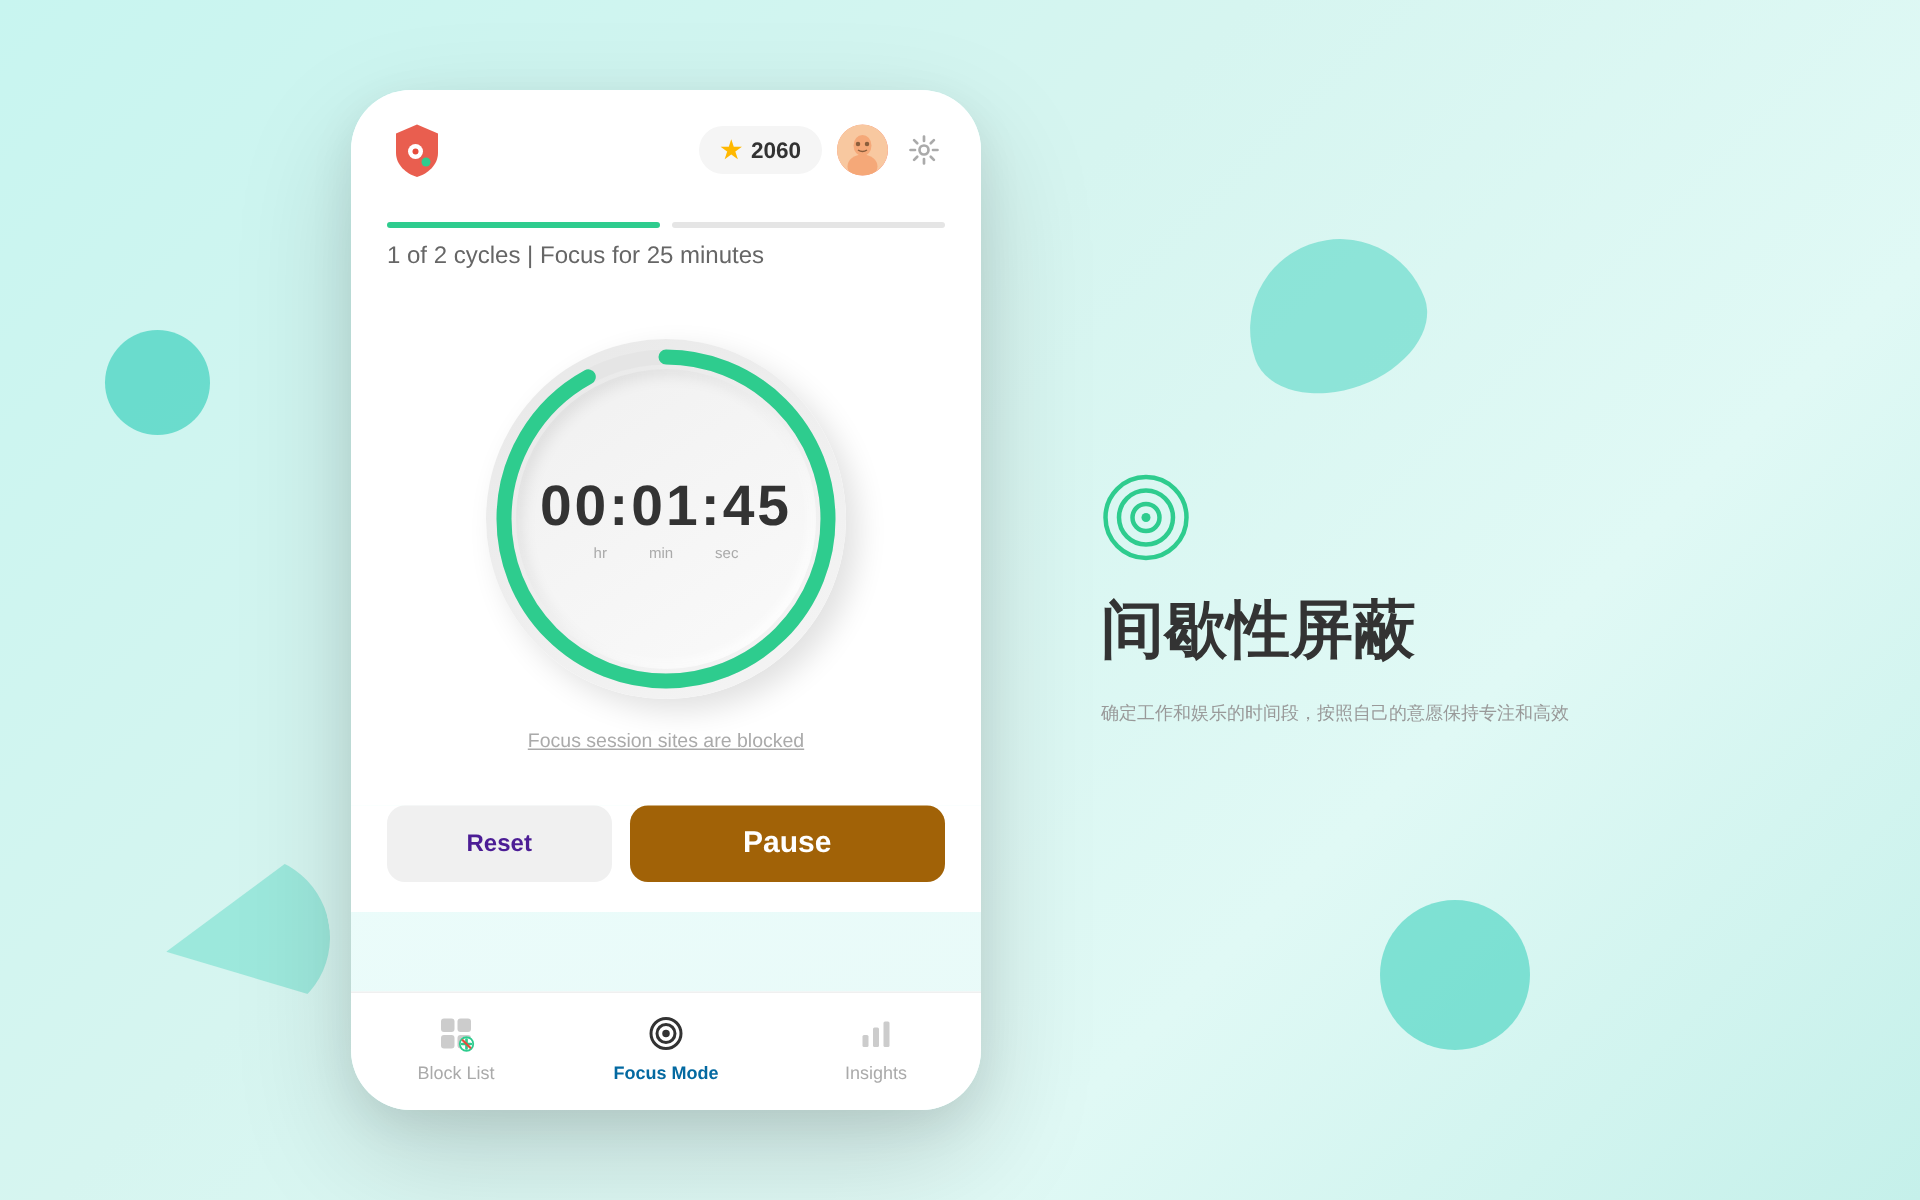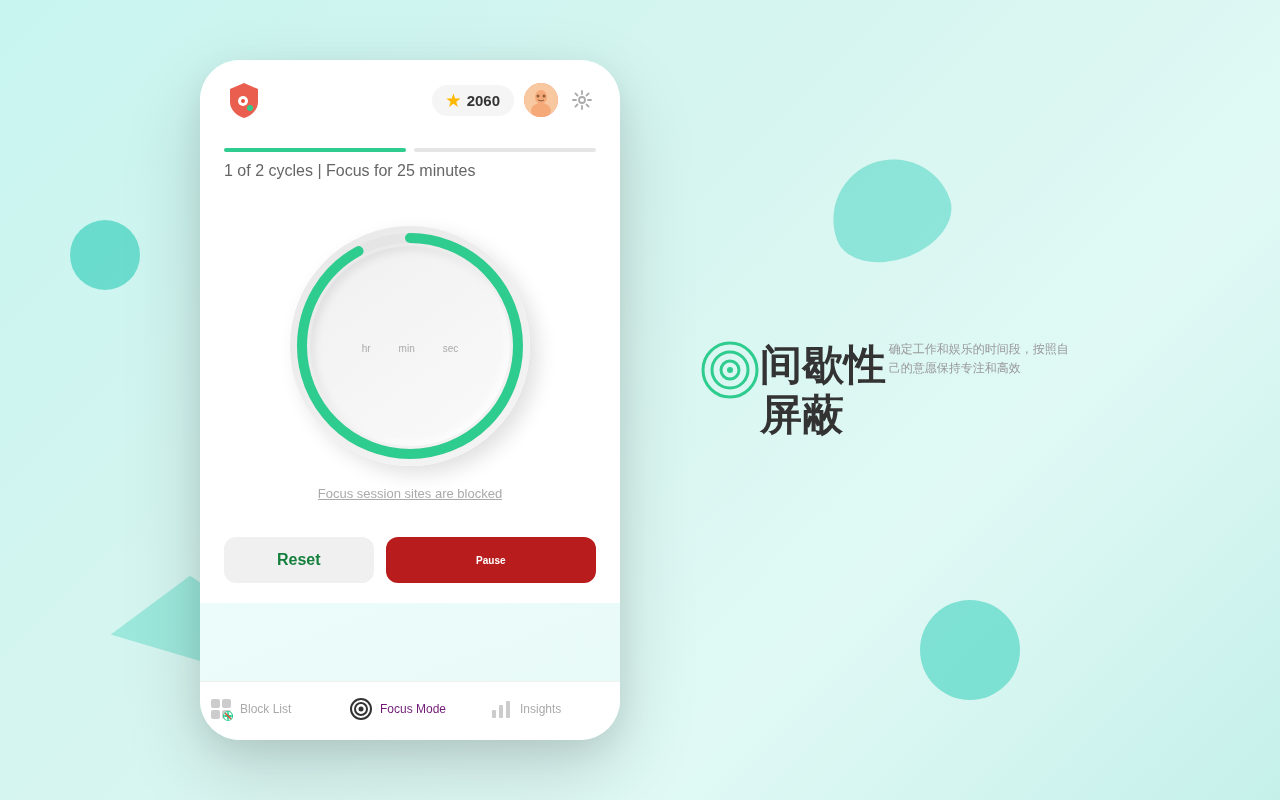--- a/index.html
+++ b/index.html
@@ -260,60 +260,60 @@
     }
 
     .btn-reset {
       flex: 1;
       padding: 14px;
       background: #f0f0f0;
       border: none;
       border-radius: 12px;
       font-size: 16px;
       font-weight: 600;
-      color: #15803d;
+      color: #4c1d95;
       cursor: pointer;
     }
 
     .btn-pause {
       flex: 1.5;
       padding: 14px;
-      background: #b91c1c;
+      background: #a16207;
       border: none;
       border-radius: 12px;
-      font-size: 10px;
+      font-size: 20px;
       font-weight: 600;
       color: white;
       cursor: pointer;
     }
 
     
     .bottom-nav {
       display: flex;
       background: white;
       border-top: 1px solid #f0f0f0;
       position: absolute;
       bottom: 0;
       left: 0;
       right: 0;
     }
 
     .nav-item {
       flex: 1;
       display: flex;
-      flex-direction: row;
+      flex-direction: column;
       align-items: center;
       padding: 14px 8px 18px;
       cursor: pointer;
       gap: 6px;
     }
 
     .nav-item.active .nav-label {
-      color: #701a75;
-      font-weight: 400;
+      color: #0369a1;
+      font-weight: 700;
     }
 
     .nav-item:not(.active) .nav-label {
       color: #aaa;
       font-weight: 500;
     }
 
     .nav-label {
       font-size: 12px;
     }
@@ -322,21 +322,21 @@
       width: 26px;
       height: 26px;
       display: flex;
       align-items: center;
       justify-content: center;
     }
 
     
     .right-content {
       display: flex;
-      flex-direction: row;
+      flex-direction: column;
       max-width: 380px;
     }
 
     .feature-icon {
       width: 60px;
       height: 60px;
       margin-bottom: 20px;
     }
 
     .feature-title {
@@ -411,20 +411,21 @@
     <div class="timer-area">
       <div class="timer-circle-container">
         <div class="timer-circle-bg">
           <svg class="timer-svg" viewBox="0 0 240 240">
 
             <circle cx="120" cy="120" r="108" fill="none" stroke="#e5e5e5" stroke-width="10"></circle>
 
             <circle cx="120" cy="120" r="108" fill="none" stroke="#2ecc8e" stroke-width="10" stroke-linecap="round" stroke-dasharray="678.6" stroke-dashoffset="54.3"></circle>
           </svg>
           <div class="timer-inner">
+            <span class="timer-digits">00:01:45</span>
             <div class="timer-labels">
               <span class="timer-label">hr</span>
               <span class="timer-label">min</span>
               <span class="timer-label">sec</span>
             </div>
           </div>
         </div>
       </div>
 
       <p class="focus-status">Focus session sites are blocked</p>

